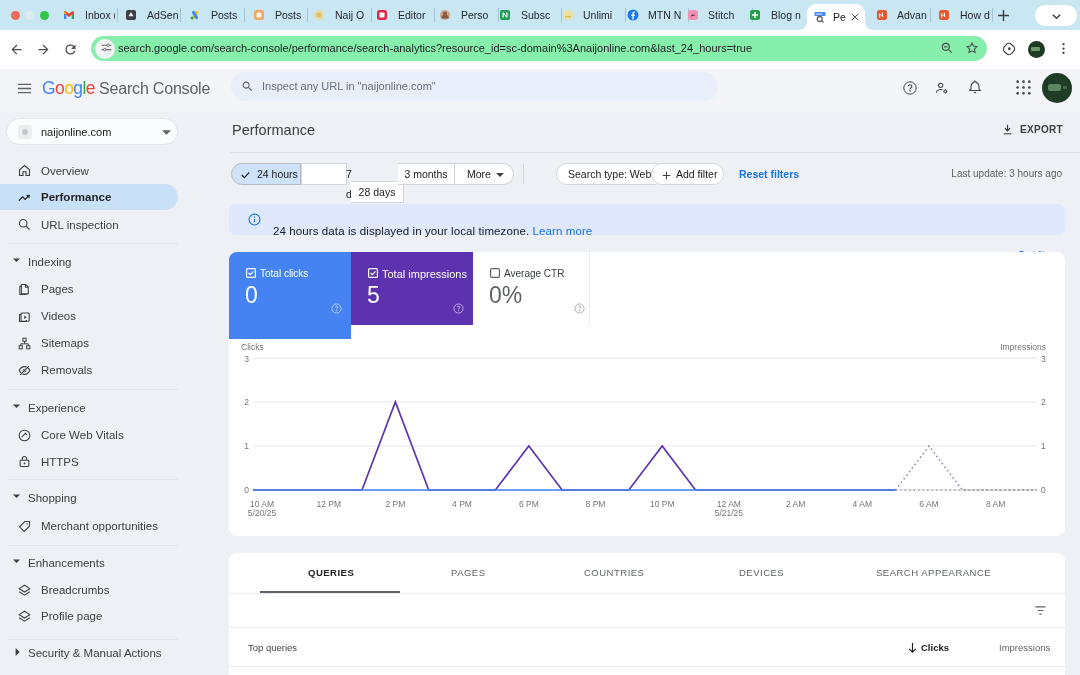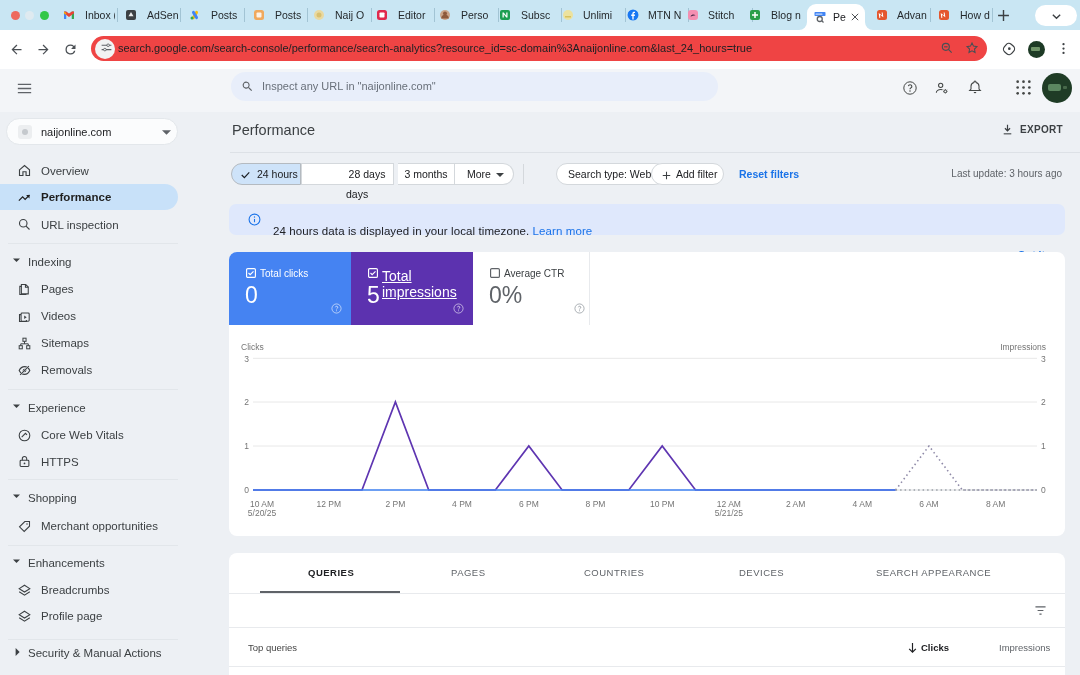--- a/index.html
+++ b/index.html
@@ -10,21 +10,21 @@
   
   #tabbar { left:0; top:0; width:1080px; height:30px; background:#c9e6f3; }
   .tl { position:absolute; top:10.5px; width:9px; height:9px; border-radius:50%; }
   .tabico { position:absolute; top:9px; width:12px; height:12px; border-radius:3px; }
   .tablbl { position:absolute; top:9px; font-size:10.5px; color:#24292c; white-space:nowrap; overflow:hidden; }
   .tabsep { position:absolute; top:8px; width:1px; height:14px; background:#a2c4d4; }
   #activetab { position:absolute; left:807px; top:4px; width:58px; height:26px; background:#fff; border-radius:9px 9px 0 0; }
 
   
   #toolbar { left:0; top:30px; width:1080px; height:39px; background:#fff; }
-  #urlpill { position:absolute; left:91px; top:6px; width:896px; height:25px; background:#ef4444; border-radius:13px; }
+  #urlpill { position:absolute; left:91px; top:6px; width:896px; height:25px; background:#86efac; border-radius:13px; }
   .navic { position:absolute; top:0; color:#4a4f54; }
 
   
   #gscheader { left:0; top:69px; width:1080px; height:43px; background:#f3f5f8; }
   #gsearch { position:absolute; left:231px; top:3px; width:487px; height:29px; background:#e8eefa; border-radius:15px; }
 
   
   .sideitem { position:absolute; left:41px; font-size:11.5px; color:#3c4043; white-space:nowrap; }
   .sidehdr  { position:absolute; left:28px; font-size:11.5px; color:#3c4043; white-space:nowrap; }
   .sideico  { position:absolute; left:17px; width:15px; height:15px; }
@@ -210,20 +210,23 @@
       <circle cx="12" cy="5" r="1.8" fill="#3c4043"></circle>
       <circle cx="12" cy="12" r="1.8" fill="#3c4043"></circle>
       <circle cx="12" cy="19" r="1.8" fill="#3c4043"></circle>
     </svg>
 </div>
 
 <div class="abs" id="gscheader">
   <svg style="position:absolute;left:17px;top:12px" width="15" height="15" viewBox="0 0 18 18">
       <path stroke="#5f6368" stroke-width="1.6" d="M1 4h16M1 9h16M1 14h16"></path>
     </svg>
+  <div style="position:absolute;left:42px;top:9px;font-size:17.5px;letter-spacing:-0.6px;">
+    <span style="color:#4285F4">G</span><span style="color:#EA4335">o</span><span style="color:#FBBC05">o</span><span style="color:#4285F4">g</span><span style="color:#34A853">l</span><span style="color:#EA4335">e</span><span style="color:#5f6368;font-size:16px;letter-spacing:-0.2px;"> Search Console</span>
+  </div>
   <div id="gsearch">
     <svg style="position:absolute;left:10px;top:8px" width="13" height="13" viewBox="0 0 24 24">
         <path fill="#5f6368" d="M15.5 14h-.8l-.3-.3a6.5 6.5 0 1 0-.7.7l.3.3v.8l5 5 1.5-1.5-5-5zm-6 0a4.5 4.5 0 1 1 0-9 4.5 4.5 0 0 1 0 9z"></path>
       </svg>
     <span style="position:absolute;left:31px;top:8px;font-size:11px;color:#69707a;">Inspect any URL in "naijonline.com"</span>
   </div>
   <svg style="position:absolute;left:902px;top:11px" width="16" height="16" viewBox="0 0 24 24">
       <circle cx="12" cy="12" r="9.3" fill="none" stroke="#444746" stroke-width="1.5"></circle>
       <path fill="none" stroke="#444746" stroke-width="1.7" d="M9.6 9.3a2.6 2.6 0 1 1 3.5 2.8c-.8.3-1.1.9-1.1 1.9"></path>
       <circle cx="12" cy="16.6" r="1.1" fill="#444746"></circle>
@@ -393,21 +396,21 @@
   <span class="abs" style="left:1020px;top:124px;font-size:10px;font-weight:bold;color:#3c4043;letter-spacing:0.3px;">EXPORT</span>
   <div class="abs" style="left:230px;top:152px;width:850px;height:1px;background:#dde1e6;"></div>
 
   <div class="chip" style="left:231px;width:70px;background:#cee3f9;border-color:#b4bac0;border-radius:11px 0 0 11px;text-align:left;">
     <svg style="position:absolute;left:8.5px;top:7px" width="9" height="8" viewBox="0 0 12 9">
         <path fill="none" stroke="#1b1f23" stroke-width="1.6" d="M1 4.5l3.5 3.5L11 1"></path>
       </svg>
     <span style="position:absolute;left:25px;">24 hours</span>
   </div>
   <div class="chip" style="left:301px;width:44px;padding-left:44px;">7 days</div>
-  <div class="chip" style="left:341px;width:53px;border-left:none;">28 days</div>
+  <div class="chip" style="left:351px;width:53px;border-left:none;margin-top:18px;">28 days</div>
   <div class="chip" style="left:398px;width:57px;border-left:none;">3 months</div>
   <div class="chip" style="left:455px;width:59px;border-left:none;border-radius:0 11px 11px 0;text-align:left;">
     <span style="position:absolute;left:12px;">More</span>
     <svg style="position:absolute;left:41px;top:9px" width="8" height="5" viewBox="0 0 10 6">
         <path fill="#3c4043" d="M0 0l5 5 5-5z"></path>
       </svg>
   </div>
   <div class="abs" style="left:523px;top:164px;width:1px;height:20px;background:#d4d8dc;"></div>
   <div class="chip" style="left:556px;width:110px;border-radius:11px;text-align:center;">
     <span style="position:absolute;left:11px;">Search type: Web</span>
@@ -429,39 +432,39 @@
         <circle cx="12" cy="12" r="10" fill="none" stroke="#1a73e8" stroke-width="2"></circle>
         <path stroke="#1a73e8" stroke-width="2" d="M12 11v6"></path>
         <circle cx="12" cy="7.5" r="1.3" fill="#1a73e8"></circle>
       </svg>
     <span style="position:absolute;left:44px;top:21px;font-size:11.5px;color:#202124;letter-spacing:0.1px;">24 hours data is displayed in your local timezone. <span class="blue">Learn more</span></span>
     <span style="position:absolute;right:20px;top:9px;font-size:10.5px;font-weight:bold;margin-top:36px;" class="blue">Got it</span>
   </div>
 
   <div class="card" style="top:252px;height:284px;border-radius:8px;">
 
-    <div style="position:absolute;left:0;top:0;width:122px;height:73px;background:#4583f2;border-radius:8px 0 0 0;">
+    <div style="position:absolute;left:0;top:0;width:122px;height:87px;background:#4583f2;border-radius:8px 0 0 0;">
       <svg style="position:absolute;left:17px;top:16px" width="10" height="10" viewBox="0 0 12 12">
           <rect x="0.7" y="0.7" width="10.6" height="10.6" rx="1.5" fill="none" stroke="#fff" stroke-width="1.4"></rect>
           <path fill="none" stroke="#fff" stroke-width="1.4" d="M3 6l2 2 4-4"></path>
         </svg>
       <span style="position:absolute;left:31px;top:16px;font-size:10px;color:#fff;">Total clicks</span>
       <span style="position:absolute;left:16px;top:30px;font-size:23px;color:#fff;">0</span>
       <svg style="position:absolute;left:102px;top:51px" width="11" height="11" viewBox="0 0 24 24">
           <circle cx="12" cy="12" r="10" fill="none" stroke="#ffffffb0" stroke-width="1.8"></circle>
           <path fill="none" stroke="#ffffffb0" stroke-width="2" d="M9.6 9.3a2.6 2.6 0 1 1 3.5 2.8c-.8.3-1.1.9-1.1 1.9"></path>
           <circle cx="12" cy="16.8" r="1.2" fill="#ffffffb0"></circle>
         </svg>
     </div>
     <div style="position:absolute;left:122px;top:0;width:122px;height:73px;background:#5c32af;">
       <svg style="position:absolute;left:17px;top:16px" width="10" height="10" viewBox="0 0 12 12">
           <rect x="0.7" y="0.7" width="10.6" height="10.6" rx="1.5" fill="none" stroke="#fff" stroke-width="1.4"></rect>
           <path fill="none" stroke="#fff" stroke-width="1.4" d="M3 6l2 2 4-4"></path>
         </svg>
-      <span style="position:absolute;left:31px;top:16px;font-size:14px;color:#fff;text-decoration:underline;">Total impressions</span>
+      <span style="position:absolute;left:31px;top:16px;font-size:11px;color:#fff;">Total impressions</span>
       <span style="position:absolute;left:16px;top:30px;font-size:23px;color:#fff;">5</span>
       <svg style="position:absolute;left:102px;top:51px" width="11" height="11" viewBox="0 0 24 24">
           <circle cx="12" cy="12" r="10" fill="none" stroke="#ffffffb0" stroke-width="1.8"></circle>
           <path fill="none" stroke="#ffffffb0" stroke-width="2" d="M9.6 9.3a2.6 2.6 0 1 1 3.5 2.8c-.8.3-1.1.9-1.1 1.9"></path>
           <circle cx="12" cy="16.8" r="1.2" fill="#ffffffb0"></circle>
         </svg>
     </div>
     <div style="position:absolute;left:244px;top:0;width:117px;height:73px;border-right:1px solid #e8eaed;">
       <svg style="position:absolute;left:17px;top:16px" width="10" height="10" viewBox="0 0 12 12">
           <rect x="0.7" y="0.7" width="10.6" height="10.6" rx="1.5" fill="none" stroke="#5f6368" stroke-width="1.4"></rect>

